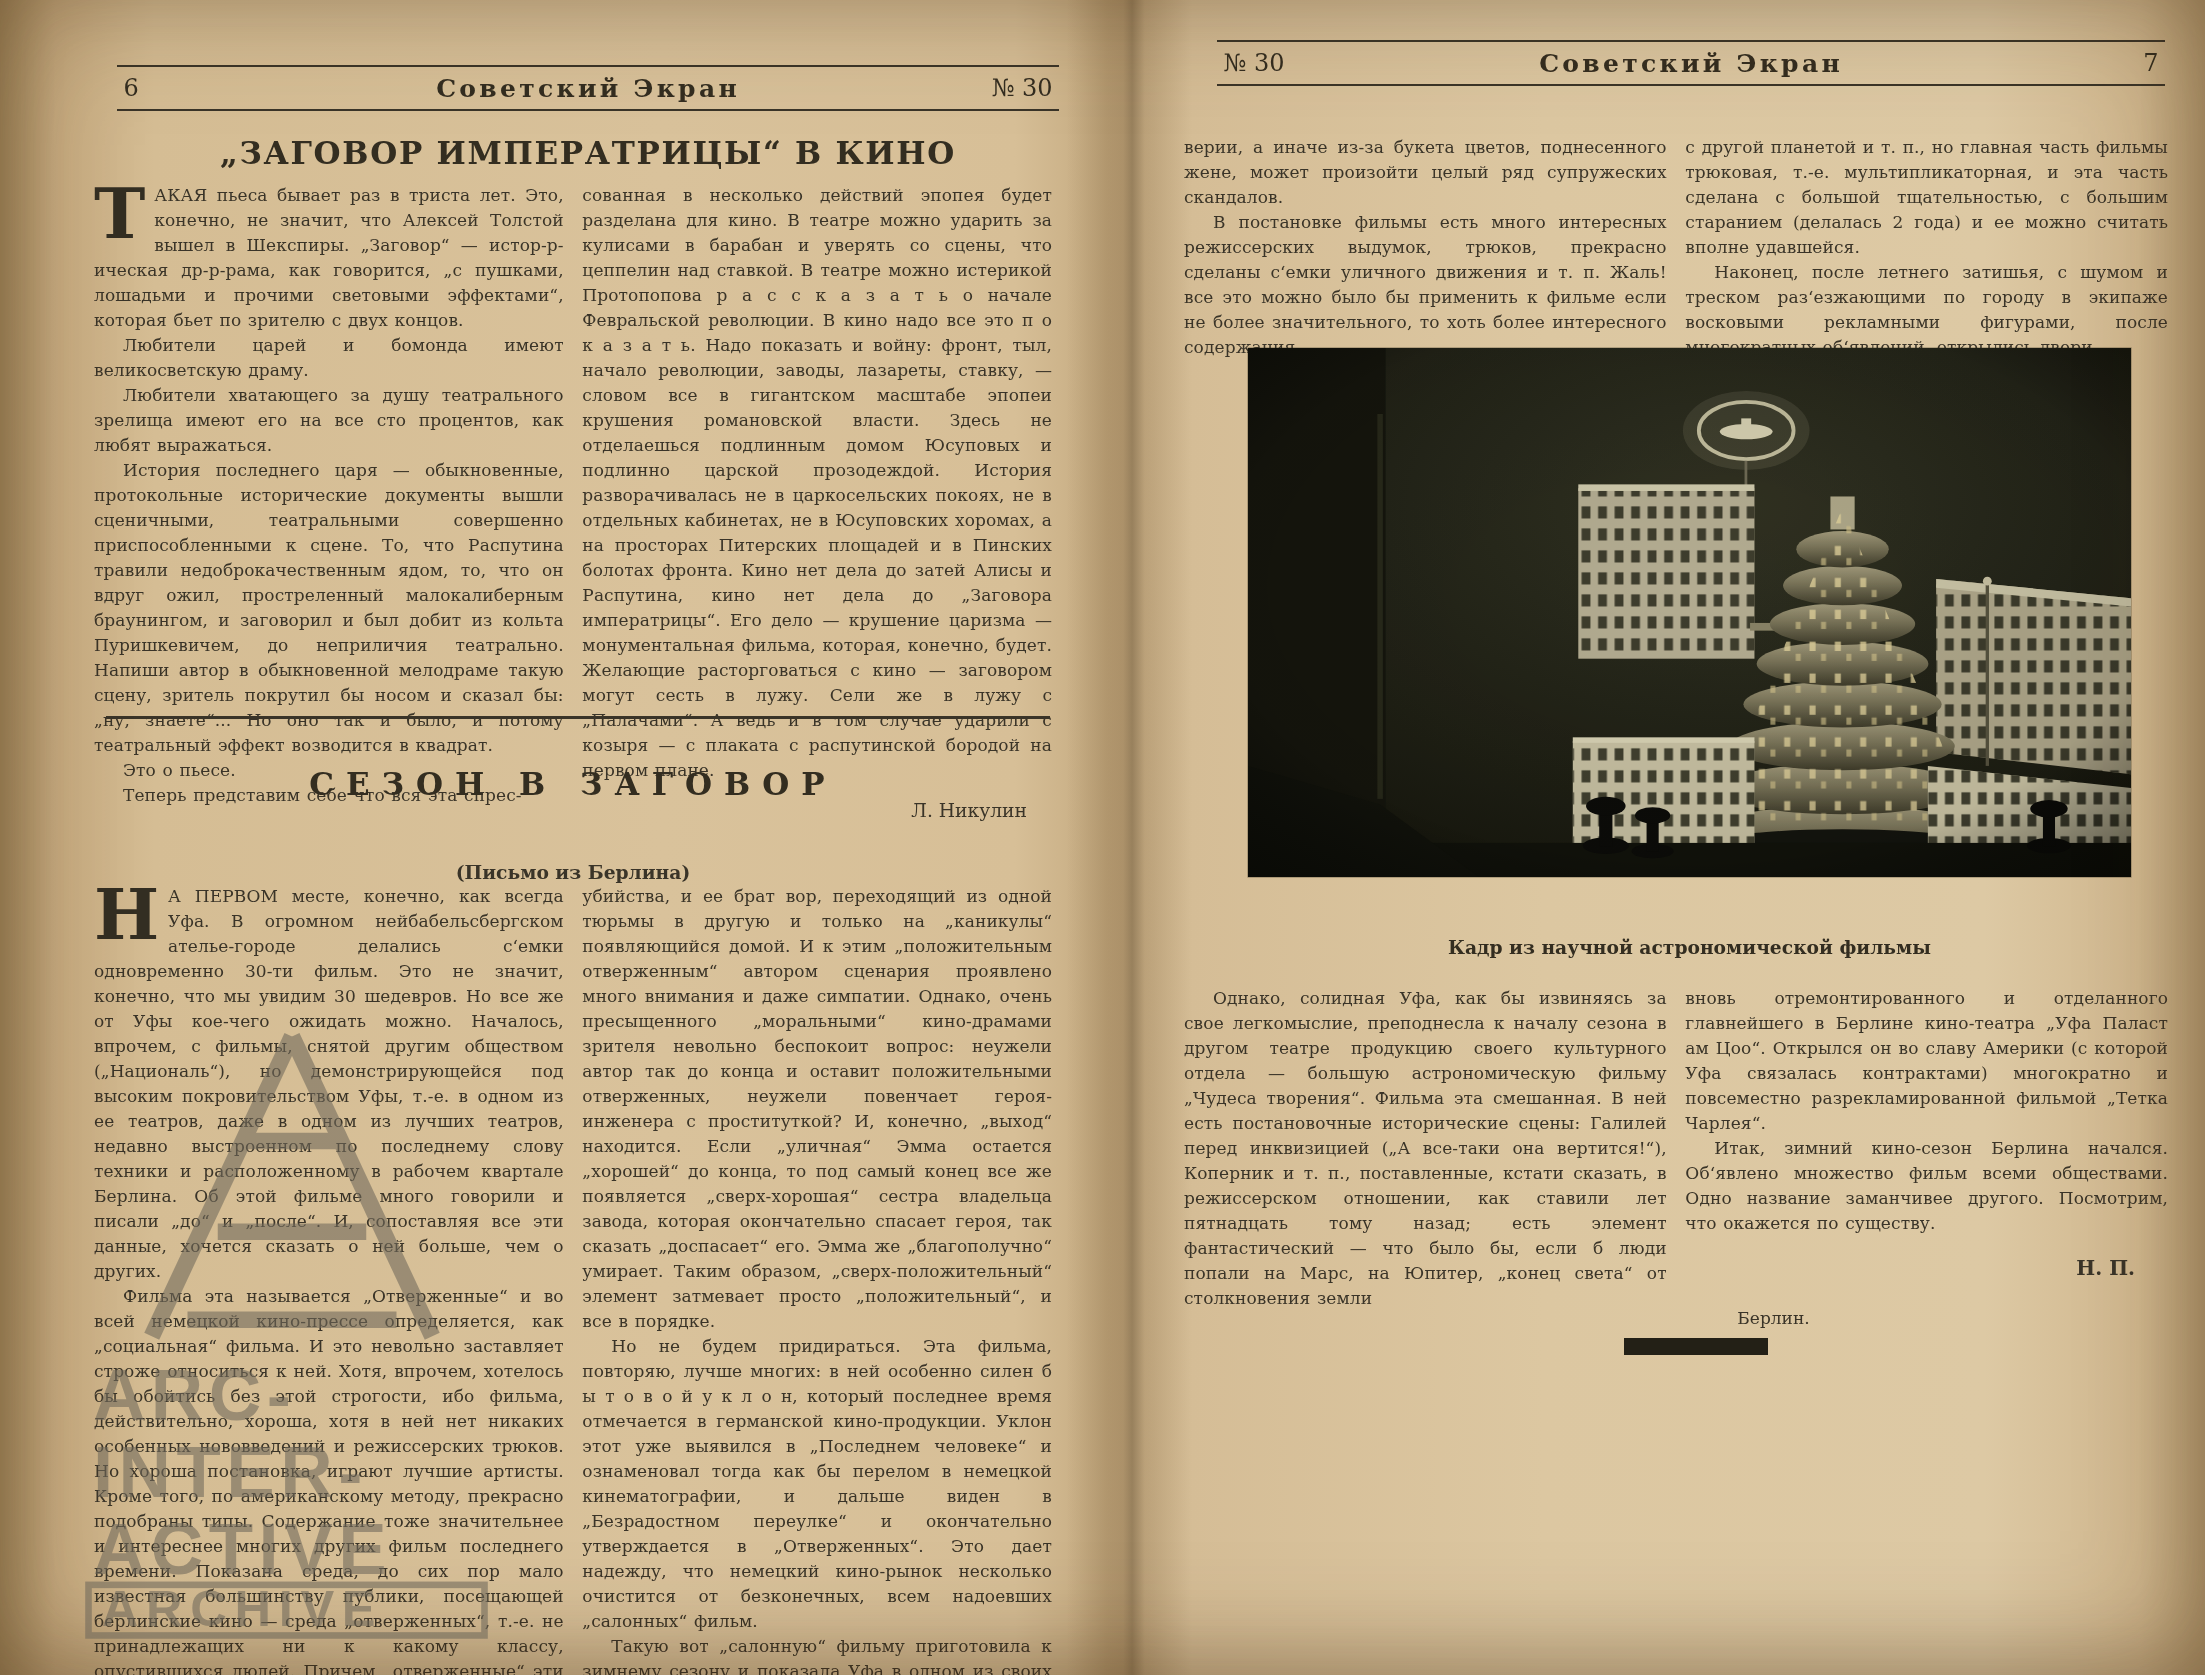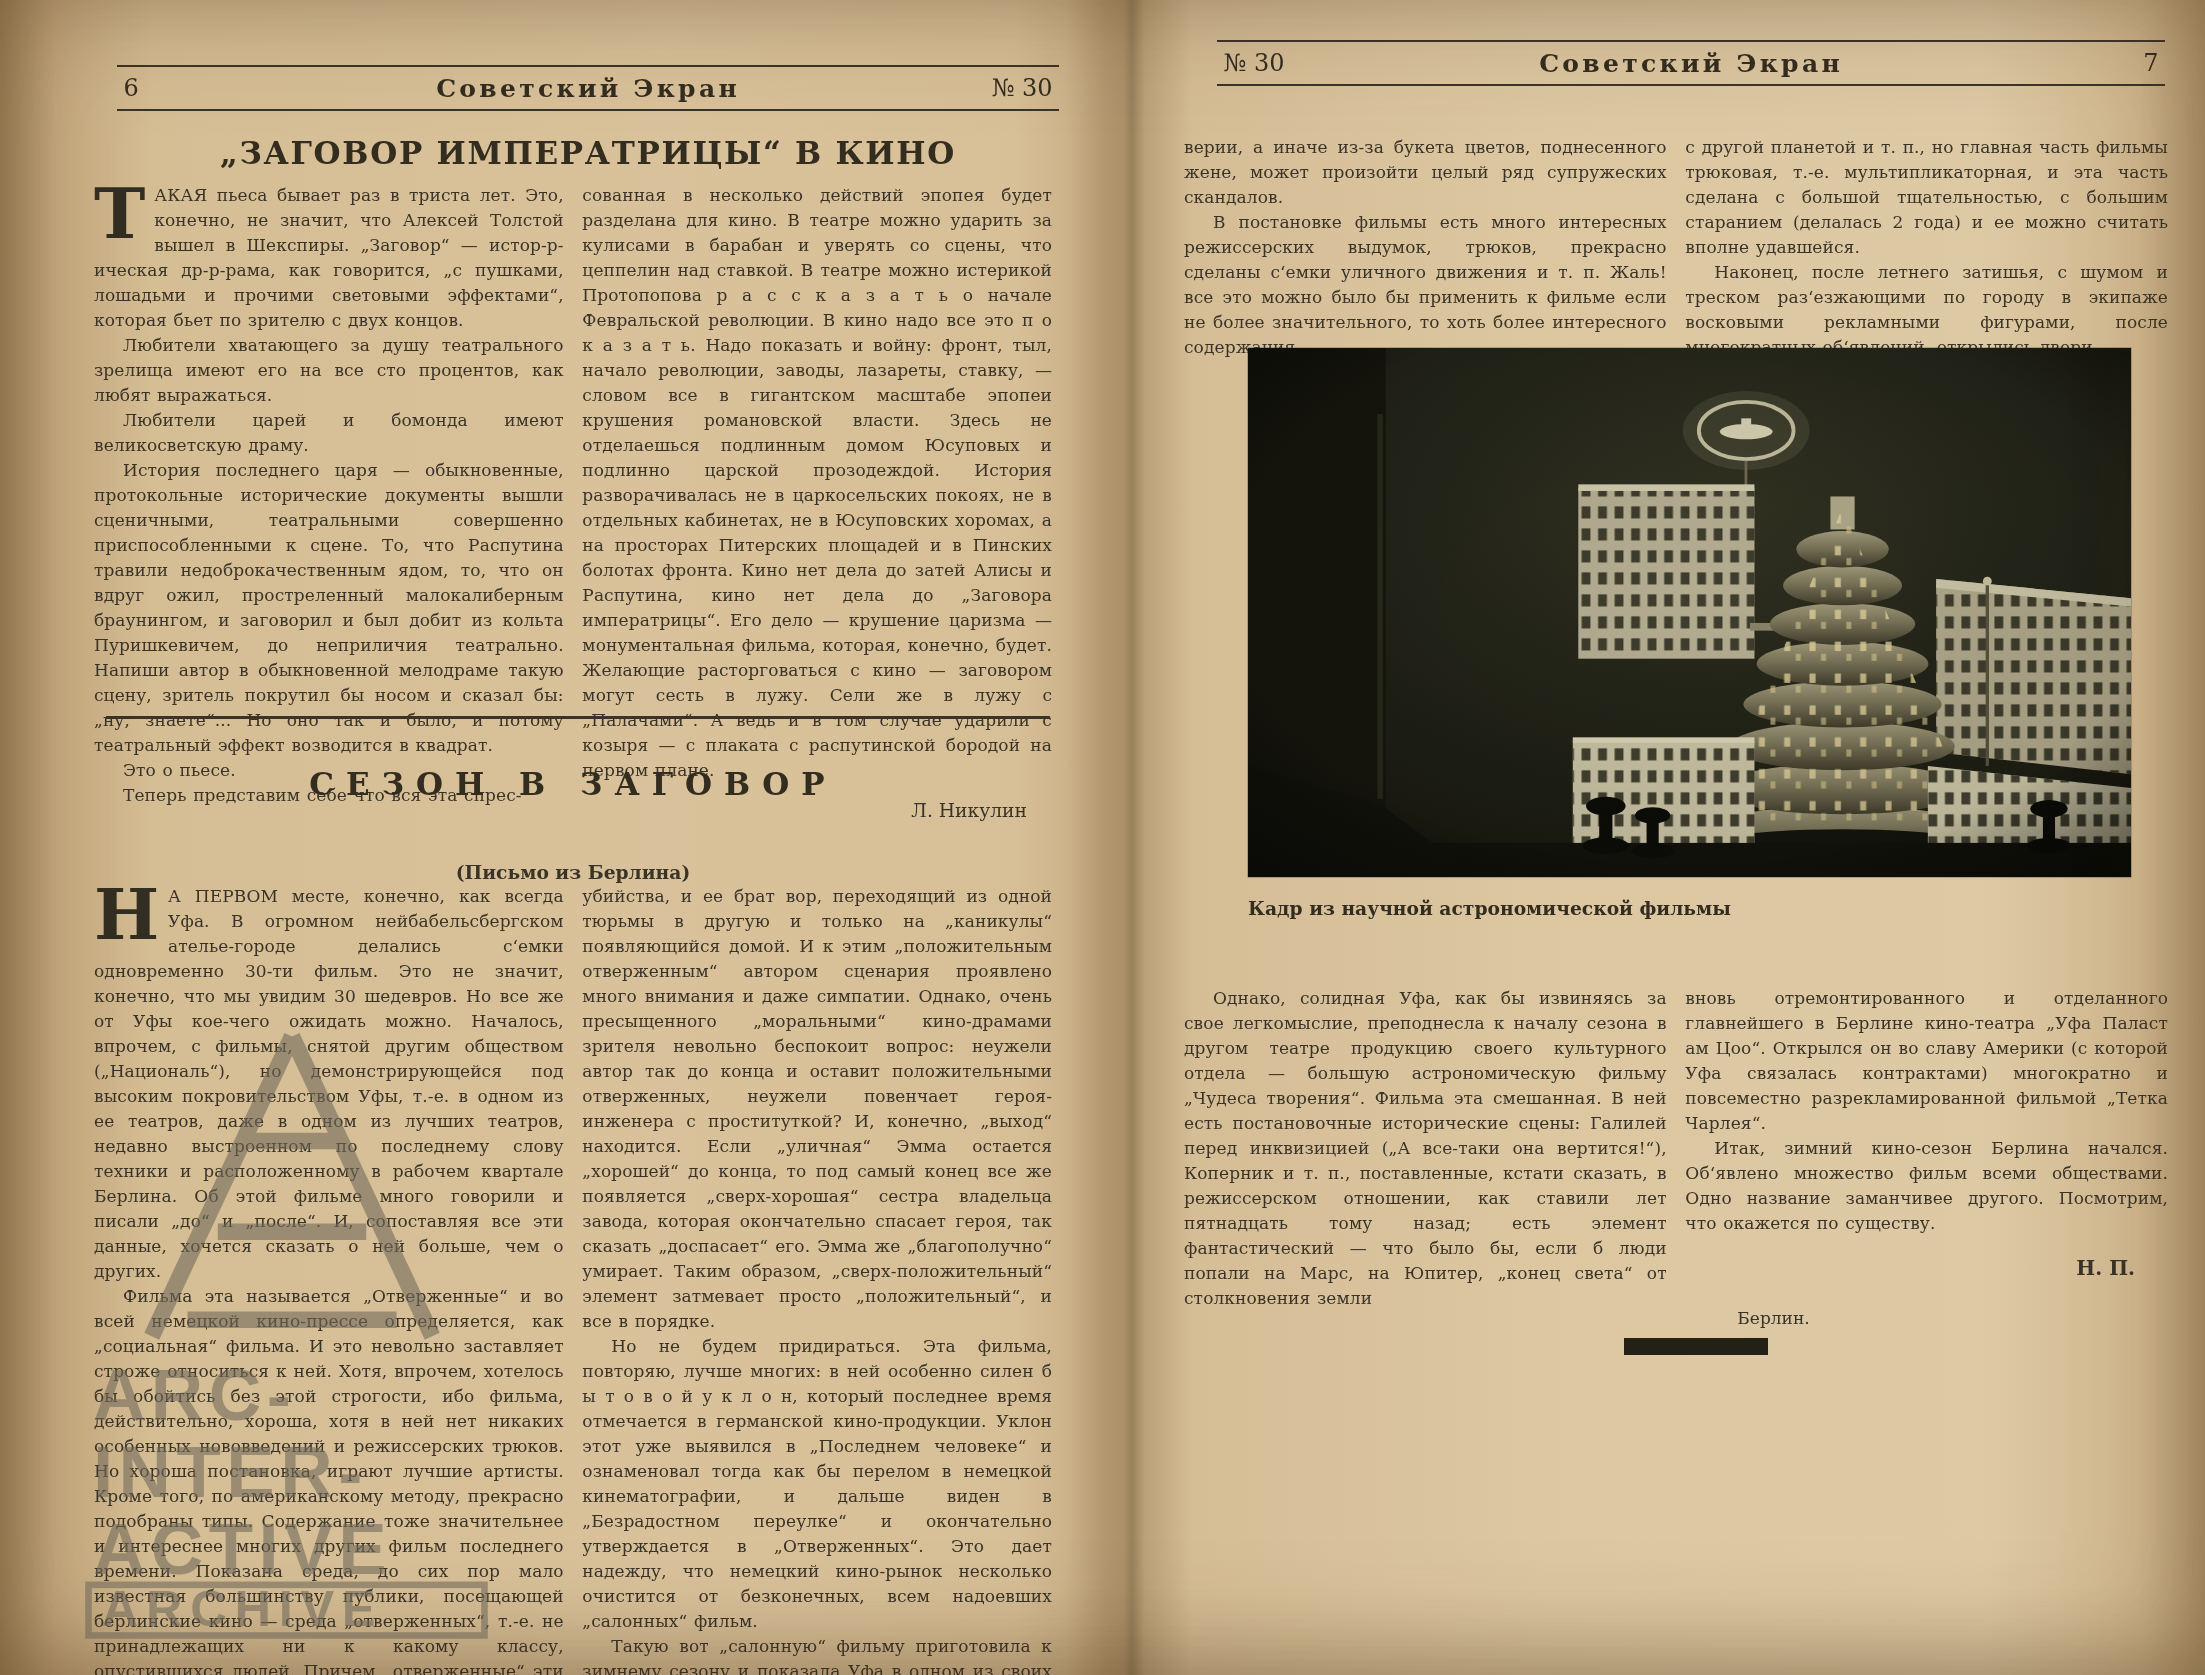--- a/index.html
+++ b/index.html
@@ -72,21 +72,21 @@
   .art2-cols{left:94px;top:884px;width:958px;}
   
   .rp-header{left:1217px;top:40px;width:935px;}
   .rp-top-cols{left:1184px;top:135px;width:984px;}
   .photo{
     position:absolute;left:1248px;top:348px;width:883px;height:529px;margin:0;
     box-shadow:0 0 0 0.6px rgba(40,35,20,.4);
   }
   .photo svg{display:block;width:100%;height:100%;}
   .caption{
-    position:absolute;left:1248px;top:897px;width:883px;text-align:left;
+    position:absolute;left:1248px;top:936px;width:883px;text-align:center;
     font-weight:700;font-size:18.7px;color:#332d20;
   }
   .rp-below-cols{left:1184px;top:986px;width:984px;}
   .sig-np{font-weight:700;text-align:right;padding-right:33px;margin-top:20px;font-size:20px;}
   .place{font-size:17px;padding-left:52px;margin-top:27.5px;}
   .end-bar{
     position:absolute;left:1624px;top:1338px;width:144px;height:16.5px;
     background:#232016;
   }
   
@@ -110,22 +110,22 @@
     <span class="journal">Советский Экран</span>
     <span class="inum hdr-right">№ 30</span>
   </div>
 
   <h1 class="art1-title">„ЗАГОВОР ИМПЕРАТРИЦЫ“ В КИНО</h1>
 
   <div class="cols art1-cols">
     <div class="col">
       <p class="first"><span class="dropcap">Т</span><span>АКАЯ пьеса бывает раз в триста лет. Это, конечно, не значит, что Алексей Толстой вышел в Шекспиры. „Заговор“ — истор-р-ическая др-р-рама, как говорится, „с пушками, лошадьми и прочими световыми эффектами“, которая бьет по зрителю с двух концов.</span></p>
       <div>
+          <p>Любители царей и бомонда имеют великосветскую драму.</p>
           <p>Любители хватающего за душу театрального зрелища имеют его на все сто процентов, как любят выражаться.</p>
-          <p>Любители царей и бомонда имеют великосветскую драму.</p>
           <p>История последнего царя — обыкновенные, протокольные исторические документы вышли сценичными, театральными совершенно приспособленными к сцене. То, что Распутина травили недоброкачественным ядом, то, что он вдруг ожил, простреленный малокалиберным браунингом, и заговорил и был добит из кольта Пуришкевичем, до неприличия театрально. Напиши автор в обыкновенной мелодраме такую сцену, зритель покрутил бы носом и сказал бы: „ну, знаете“... Но оно так и было, и потому театральный эффект возводится в квадрат.</p>
           <p>Это о пьесе.</p>
           <p>Теперь представим себе что вся эта спрес-</p>
         </div>
     </div>
     <div class="col">
       <div>
           <p class="cont">сованная в несколько действий эпопея будет разделана для кино. В театре можно ударить за кулисами в барабан и уверять со сцены, что цеппелин над ставкой. В театре можно истерикой Протопопова р а с с к а з а т ь  о начале Февральской революции. В кино надо все это п о к а з а т ь.  Надо показать и войну: фронт, тыл, начало революции, заводы, лазареты, ставку, — словом все в гигантском масштабе эпопеи крушения романовской власти. Здесь не отделаешься подлинным домом Юсуповых и подлинно царской прозодеждой. История разворачивалась не в царкосельских покоях, не в отдельных кабинетах, не в Юсуповских хоромах, а на просторах Питерских площадей и в Пинских болотах фронта. Кино нет дела до затей Алисы и Распутина, кино нет дела до „Заговора императрицы“. Его дело — крушение царизма — монументальная фильма, которая, конечно, будет. Желающие расторговаться с кино — заговором могут сесть в лужу. Сели же в лужу с „Палачами“. А ведь и в том случае ударили с козыря — с плаката с распутинской бородой на первом плане.</p>
         </div>
       <div class="signature">Л. Никулин</div>

